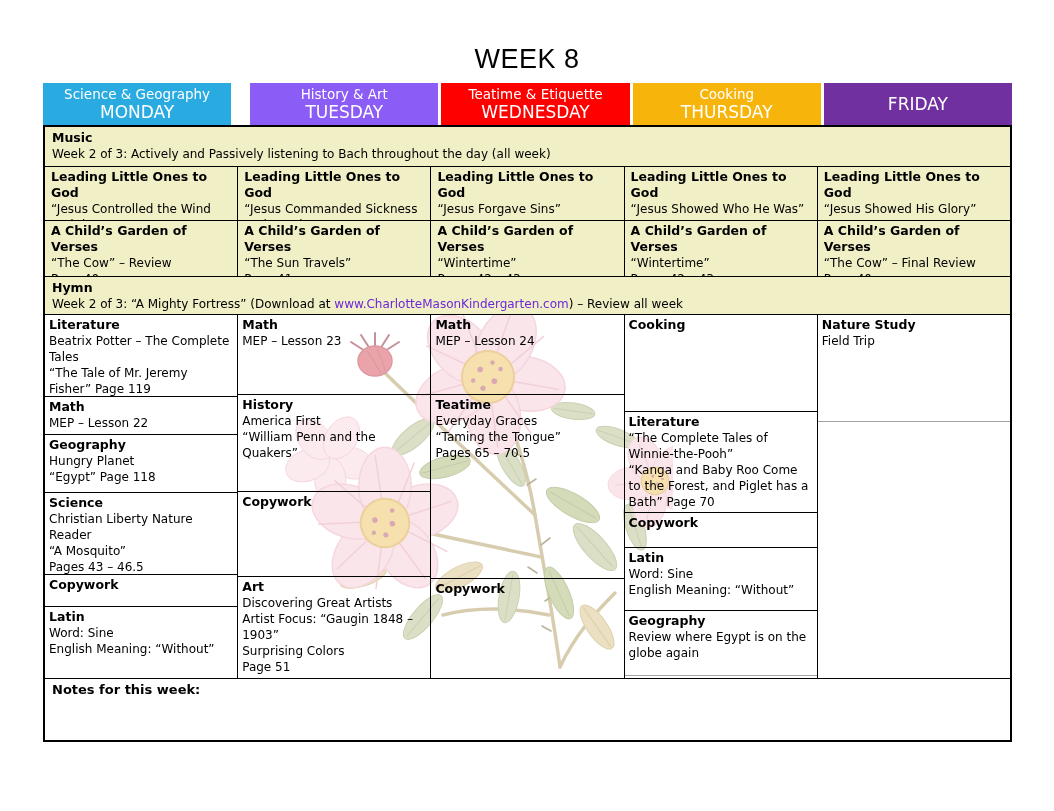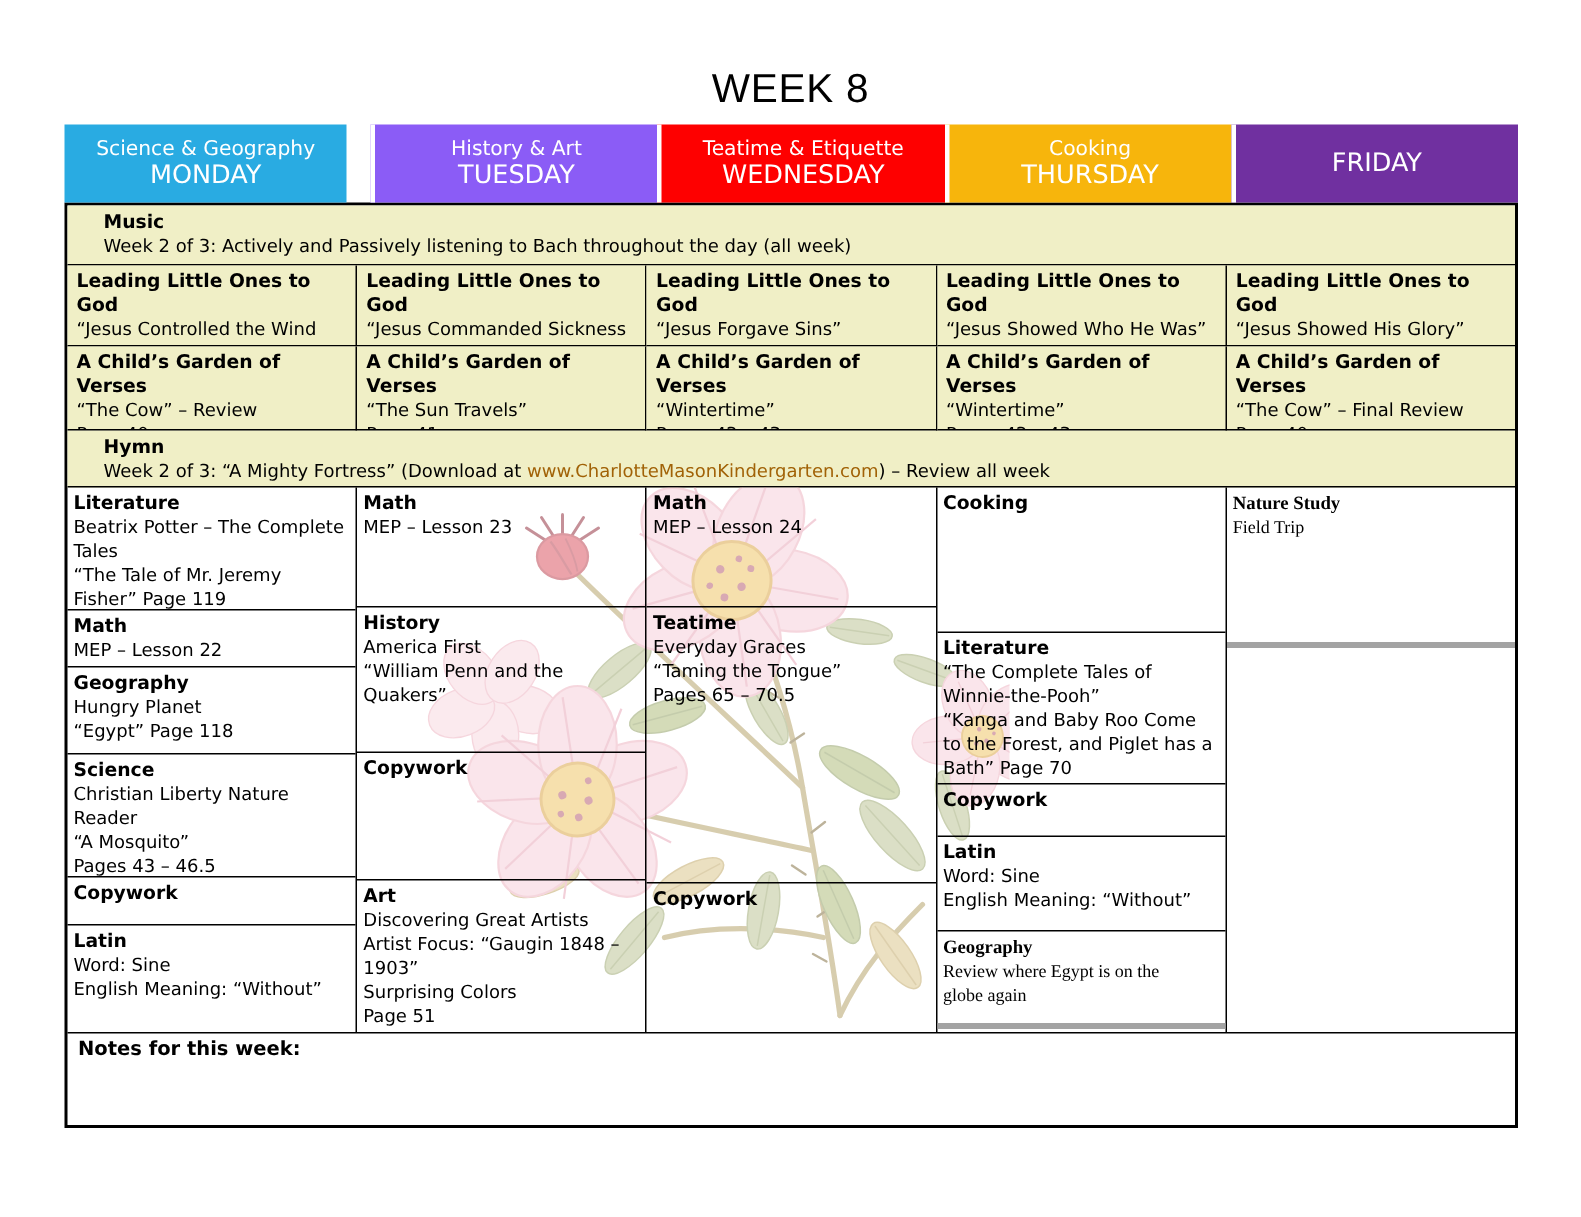--- a/index.html
+++ b/index.html
@@ -2,49 +2,49 @@
 <html><head>
 <meta charset="utf-8">
 <style>
   html,body{margin:0;padding:0;background:#fff;}
   .page{position:relative;width:1054px;height:811px;background:#fff;overflow:hidden;
         font-family:"DejaVu Sans","Liberation Sans",sans-serif;color:#000;}
   .title{position:absolute;top:44px;left:0;width:100%;text-align:center;
          font-family:"Liberation Sans",sans-serif;font-size:27px;letter-spacing:.5px;}
   .schedule{position:absolute;left:43px;top:83px;width:969px;}
   
-  .header-row{display:flex;height:52px;}
+  .header-row{display:flex;height:42px;}
   .hcell{flex:1 1 0;color:#fff;text-align:center;display:flex;flex-direction:column;
          justify-content:center;line-height:1.2;}
   .hcell + .hcell{border-left:3px solid #fff;}
   .hsubject{font-size:13.5px;}
   .hday{font-size:17px;}
   
   .tbl{border:2px solid #000;background:#fff;}
-  .band{background:#F0EFC6;padding:3px 24px;box-sizing:border-box;}
+  .band{background:#F0EFC6;padding:3px 7px;box-sizing:border-box;}
   .band.music{height:40px;border-bottom:1px solid #000;}
   .band.hymn{height:38px;border-bottom:1px solid #000;}
   .cell-title{font-weight:bold;font-size:12.5px;line-height:16px;}
   .cell-text{font-size:12px;line-height:16px;white-space:pre-line;}
   .row5{display:flex;}
   .row5 .rcell{flex:1 1 0;background:#F0EFC6;border-right:1px solid #000;border-bottom:1px solid #000;
                padding:2px 6px;box-sizing:border-box;overflow:hidden;}
   .row5 .rcell:last-child{border-right:none;}
   .row5.leading .rcell{height:54px;}
   .row5.garden .rcell{height:56px;}
   a.hymn-link{color:#0563C1;text-decoration:none;}
   
   .body{position:relative;height:363px;}
   .flower{position:absolute;left:228px;top:0;width:400px;height:360px;opacity:.5;z-index:0;}
   .cols{position:relative;z-index:1;display:flex;height:100%;}
   .col{flex:1 1 0;border-right:1px solid #000;box-sizing:border-box;}
   .col:last-child{border-right:none;}
   .cell{border-bottom:1px solid #000;padding:2px 4px;box-sizing:border-box;overflow:hidden;}
   .col .cell:last-child{border-bottom:none;}
-  .col .cell.keep-border{border-bottom:4px solid #a3a3a3;font-family:Liberation Serif, serif;}
+  .col .cell.keep-border{border-bottom:1px solid #a3a3a3;}
   
   .col.mon .cell:nth-child(1){height:82px;} .col.mon .cell:nth-child(2){height:38px;}
   .col.mon .cell:nth-child(3){height:58px;} .col.mon .cell:nth-child(4){height:82px;}
   .col.mon .cell:nth-child(5){height:32px;} .col.mon .cell:nth-child(6){height:71px;}
   .col.tue .cell:nth-child(1){height:80px;} .col.tue .cell:nth-child(2){height:97px;}
   .col.tue .cell:nth-child(3){height:85px;} .col.tue .cell:nth-child(4){height:101px;}
   .col.wed .cell:nth-child(1){height:80px;} .col.wed .cell:nth-child(2){height:184px;}
   .col.wed .cell:nth-child(3){height:99px;}
   .col.thu .cell:nth-child(1){height:97px;} .col.thu .cell:nth-child(2){height:101px;}
   .col.thu .cell:nth-child(3){height:35px;} .col.thu .cell:nth-child(4){height:63px;}
@@ -143,21 +143,21 @@
         </div>
         <div class="rcell">
           <div class="cell-title">A Child’s Garden of Verses</div>
           <div class="cell-text">“The Cow” – Final Review
 Page 40</div>
         </div>
       </div>
 
       <div class="band hymn">
         <div class="cell-title">Hymn</div>
-        <div class="cell-text"><span>Week 2 of 3:  “A Mighty Fortress” (Download at </span><a href="#" class="hymn-link" style="color: #a16207;">www.CharlotteMasonKindergarten.com</a><span>) – Review all week</span></div>
+        <div class="cell-text"><span>Week 2 of 3:  “A Mighty Fortress” (Download at </span><a href="#" class="hymn-link" style="color: #6d28d9;">www.CharlotteMasonKindergarten.com</a><span>) – Review all week</span></div>
       </div>
 
       <div class="body">
 
         <svg class="flower" viewBox="0 0 400 360" xmlns="http://www.w3.org/2000/svg">
           <g fill="none" stroke="#b19c60" stroke-width="3.5" stroke-linecap="round">
             <path d="M287,352 C280,300 270,248 262,200 C255,158 240,108 224,80"></path>
             <path d="M262,200 C222,162 142,88 108,54"></path>
             <path d="M268,242 C222,232 162,220 120,210"></path>
             <path d="M287,352 C302,320 322,298 342,278"></path>

